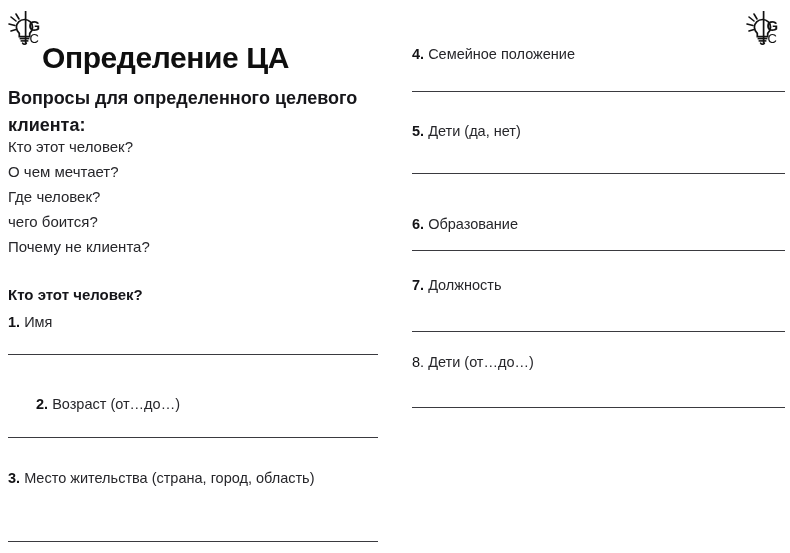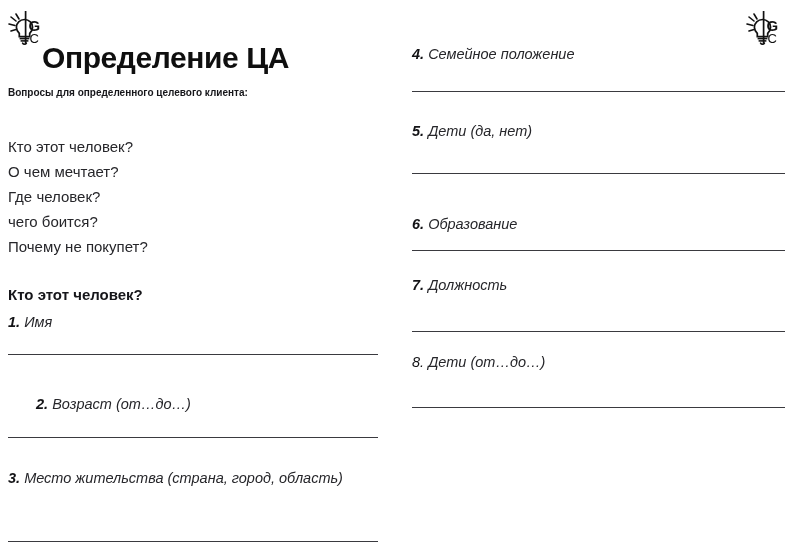--- a/index.html
+++ b/index.html
@@ -46,21 +46,21 @@
     color: #0f0f0f;
     white-space: nowrap;
   }
 
   
   .intro-heading {
     position: absolute;
     left: 8px;
     top: 85px;
     width: 350px;
-    font-size: 10px;
+    font-size: 18px;
     font-weight: bold;
     line-height: 1.5;
     color: #16161a;
   }
 
   .q-list {
     position: absolute;
     left: 8px;
     top: 134px;
     width: 360px;
@@ -88,21 +88,20 @@
 
   
   .field {
     position: absolute;
   }
   .field-label {
     font-size: 14.5px;
     font-weight: 400;
     line-height: 1.38;
     color: #26262a;
-    font-style: italic;
   }
   .field-num {
     font-weight: bold;
     color: #131316;
   }
   .field-num.plain {
     font-weight: 400;
   }
 
   
@@ -159,21 +158,21 @@
 
   <h1 class="page-title">Определение ЦА</h1>
 
   <div class="intro-heading">Вопросы для определенного целевого клиента:</div>
 
   <ul class="q-list">
     <li>Кто этот человек?</li>
     <li>О чем мечтает?</li>
     <li>Где человек?</li>
     <li>чего боится?</li>
-    <li>Почему не покупет?</li>
+    <li>Почему не клиента?</li>
   </ul>
 
   <div class="sub-heading">Кто этот человек?</div>
 
   <div class="field" style="left:8px; top:312px; width:360px;">
     <div class="field-label">
       <span class="field-num">1.</span>
       <span>Имя</span>
     </div>
   </div>

